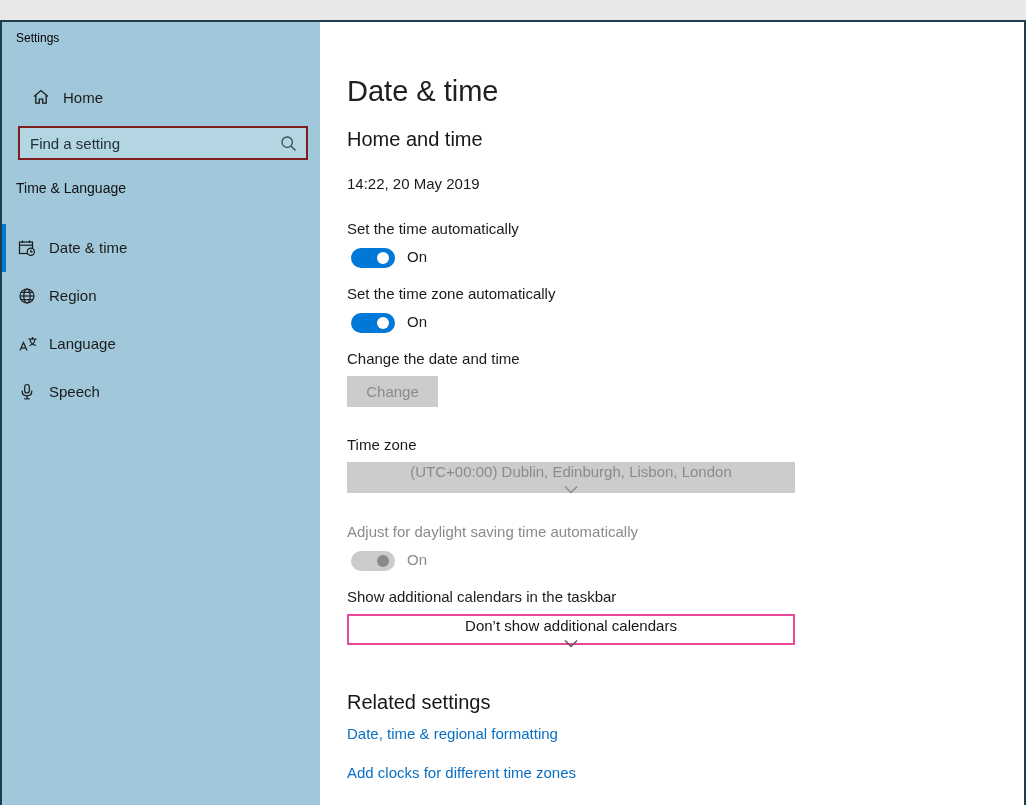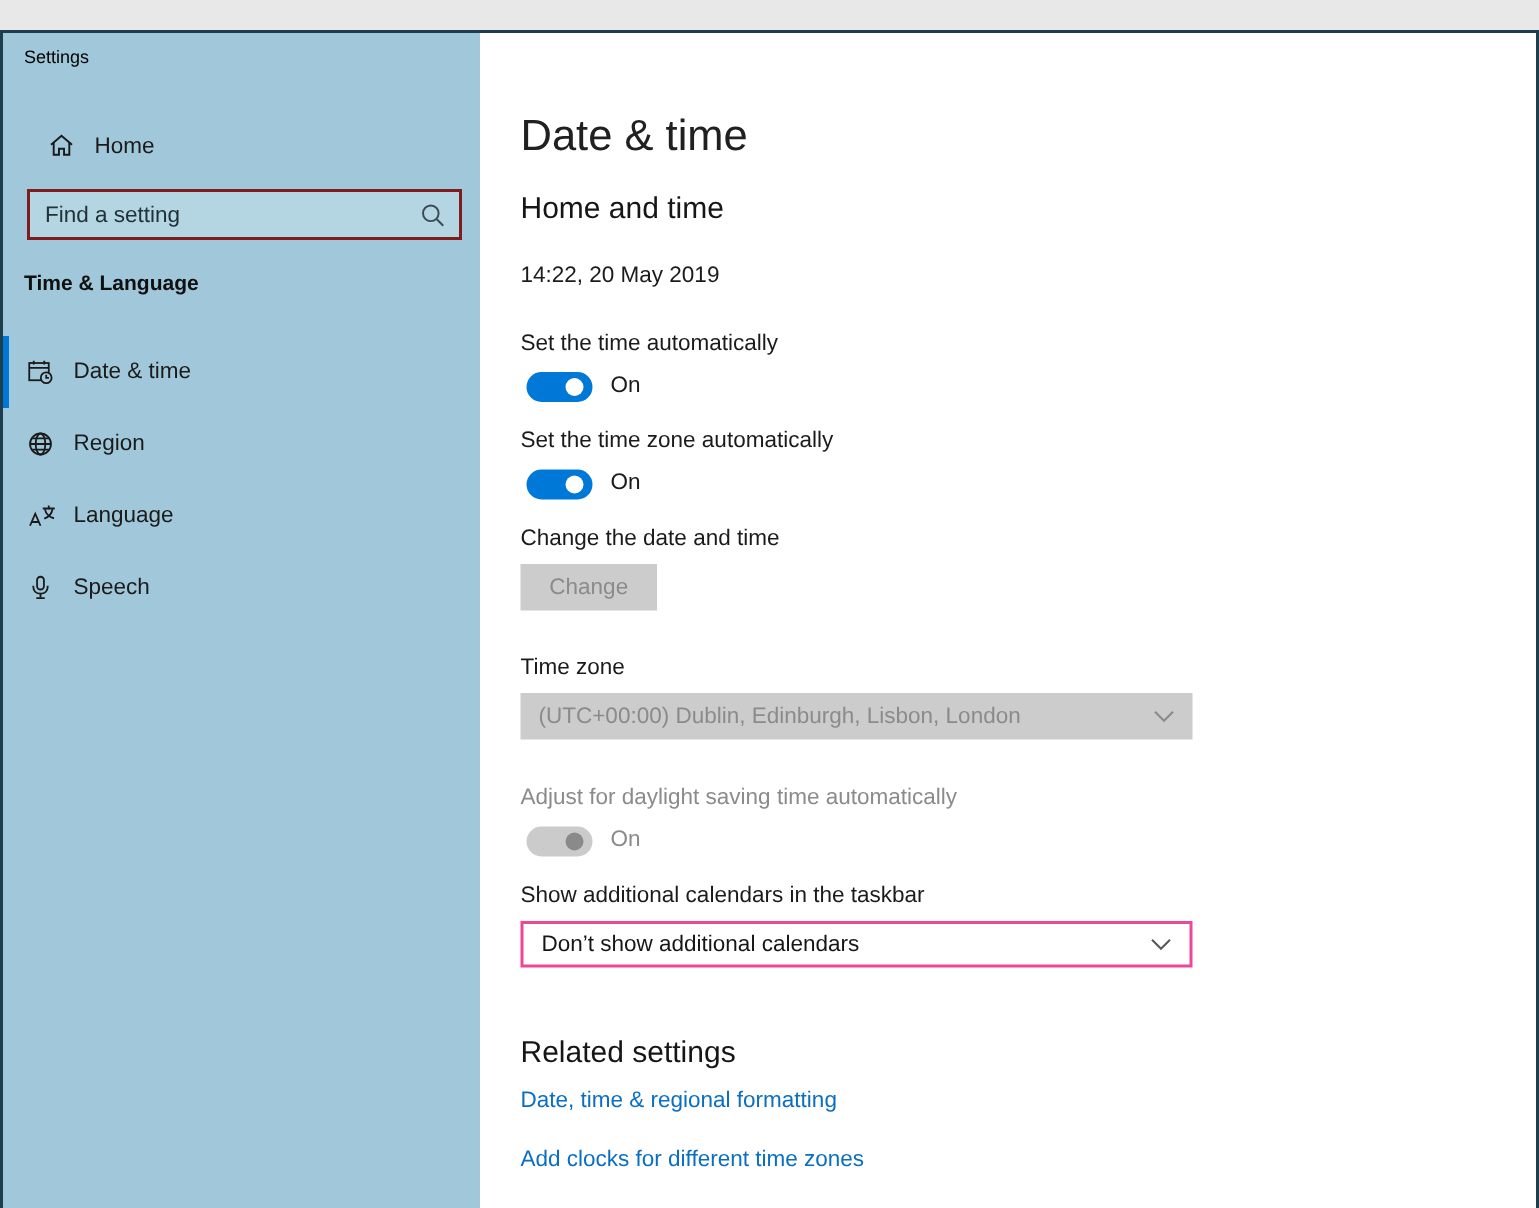--- a/index.html
+++ b/index.html
@@ -24,21 +24,21 @@
     position:absolute; left:16px; top:104px; width:290px; height:34px;
     background:#b4d6e2; border:2px solid #7f1d1d;
   }
   .search-box input {
     position:absolute; left:10px; top:0; width:240px; height:30px;
     background:transparent; border:none; outline:none;
     font-family:"Liberation Sans", sans-serif; font-size:15px; color:#1b1b1b;
   }
   .search-box input::placeholder { color:#22313a; opacity:1; }
   .search-box .search-icon { position:absolute; right:9px; top:7px; }
-  .section-heading { position:absolute; left:14px; top:158px; font-size:14px; font-weight:bold; color:#101010; }
+  .section-heading { position:absolute; left:14px; top:158px; font-size:14px; font-weight:normal; color:#101010; }
   .nav-item { position:absolute; left:0; width:100%; height:48px; cursor:default; }
   .nav-item .nav-icon { position:absolute; left:16px; top:15px; }
   .nav-item .nav-label { position:absolute; left:47px; top:15px; font-size:15px; }
   .nav-item .accent-bar { display:none; }
   .nav-item.selected .accent-bar {
     display:block; position:absolute; left:0; top:0; width:4px; height:48px;
     background:#0078d7;
   }
   .nav-icon svg { display:block; }
   
@@ -68,21 +68,21 @@
   .toggle-state.disabled { color:#8b8b8b; }
   .btn-disabled {
     position:absolute; left:27px; width:91px; height:31px;
     background:#cccccc; color:#8b8b8b; font-size:15px;
     display:flex; align-items:center; justify-content:center;
     border:none; font-family:"Liberation Sans", sans-serif;
   }
   .dropdown {
     position:absolute; left:27px; width:448px; height:31px;
     font-size:15px; display:flex; align-items:center;
-    padding:1px 12px; justify-content:space-between;
+    padding:1px 12px; justify-content:space-between;flex-direction:column;
   }
   .dropdown.disabled { background:#cccccc; color:#8b8b8b; }
   .dropdown.enabled { background:#ffffff; color:#161616; border:2px solid #ec4899; }
   .related-heading { position:absolute; left:27px; top:669px; }
   .link { position:absolute; left:27px; font-size:15px; color:#0a6fc2; cursor:pointer; text-decoration:none; }
 </style>
 </head>
 <body>
 
 <div class="window">

